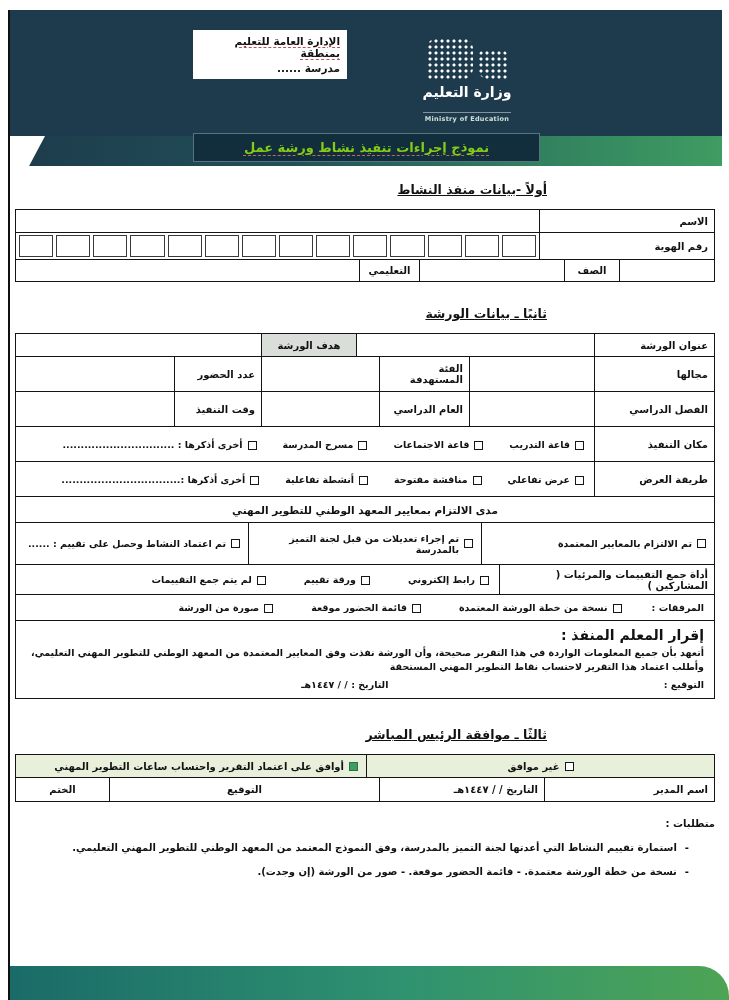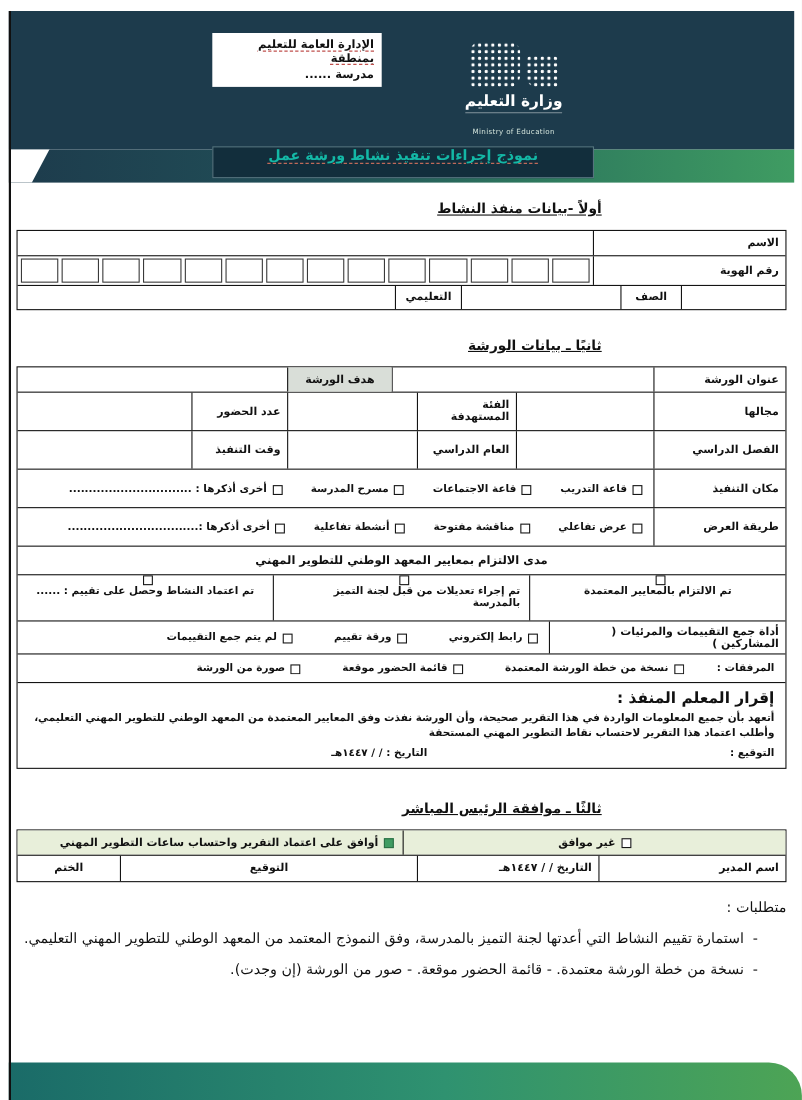--- a/index.html
+++ b/index.html
@@ -11,29 +11,29 @@
   .header { position:absolute; left:8px; right:7px; top:10px; height:126px; background:var(--header-bg,#1d3b4c); z-index:1; }
   .org-box { position:absolute; left:185px; top:20px; width:154px; min-height:46px; background:#fff; padding:5px 7px 5px; text-align:right; }
   .org-line1 { font-size:10.5px; font-weight:700; color:#111; text-decoration:underline dashed 1px #c0504d; text-underline-offset:2px; }
   .org-line2 { font-size:10.5px; font-weight:700; color:#111; margin-top:3px; }
   .logo { position:absolute; left:398px; top:24px; width:122px; text-align:center; }
   .dots { display:flex; align-items:flex-end; justify-content:center; gap:5px; height:46px; }
   .cluster { background-image:radial-gradient(circle,#fff 1.3px,rgba(255,255,255,0) 1.8px); background-size:6px 6px; }
   .cluster.small { width:30px; height:30px; border-radius:7px 7px 3px 12px; }
   .cluster.big { width:46px; height:42px; border-radius:10px 10px 12px 6px; }
   .logo-ar { color:#fff; font-size:14px; font-weight:700; margin-top:4px; }
-  .logo-en { direction:ltr; color:#cfe0d8; font-size:6.5px; margin-top:2px; padding-top:13px; border-top:1px solid rgba(255,255,255,.45); width:88px; margin-left:auto; margin-right:auto; letter-spacing:.3px; }
+  .logo-en { direction:ltr; color:#cfe0d8; font-size:6.5px; margin-top:12px; padding-top:2px; border-top:1px solid rgba(255,255,255,.45); width:88px; margin-left:auto; margin-right:auto; letter-spacing:.3px;font-weight:bold; }
 
   
   .title-band { position:absolute; left:8px; right:7px; top:136px; height:30px; overflow:hidden; z-index:1;
     background:linear-gradient(90deg,var(--header-bg,#1d3b4c) 0%,#215058 40%,#2f7c5e 70%,var(--band-green,#3f9c62) 100%); }
   .slash { position:absolute; left:-14px; top:-3px; height:40px; width:42px; background:#fff; transform:skewX(-28deg); }
   .form-title-box { position:absolute; left:193px; top:133px; width:347px; height:29px; z-index:2;
-    background:var(--title-box-bg,#122e3c); border:1px solid #56747e; color:#14b8a6;
-    display:flex; align-items:flex-start; justify-content:center; font-size:13px; font-weight:700; }
+    background:var(--title-box-bg,#122e3c); border:1px solid #56747e; color:#84cc16;
+    display:flex; align-items:center; justify-content:center; font-size:13px; font-weight:700; }
   .form-title-box span { text-decoration:underline dashed 1px #c06a5a; text-underline-offset:3px; }
 
   
   .content { position:absolute; left:15px; right:14px; top:166px; }
   .sec-title { margin:16px 168px 0 0; font-size:12.5px; font-weight:700; text-decoration:underline; width:max-content; color:#111; }
   .mt24 { margin-top:24px; } .mt28 { margin-top:28px; }
 
   .tbl { border:1.5px solid #141414; margin-top:12px; background:#fff; }
   .tr { display:flex; border-top:1px solid #141414; }
   .tr:first-child { border-top:none; }
@@ -52,36 +52,36 @@
   .digits { display:flex; gap:3px; padding:2px 3px; align-items:stretch; }
   .digit-box { flex:1; border:1px solid #3a3a3a; background:#fff; }
 
   .opts { display:flex; align-items:center; gap:26px; padding:0 10px; font-size:9.5px; font-weight:700; overflow:hidden; color:#111; }
   .opts.gap38 { gap:38px; }
   .opt { display:flex; align-items:flex-end; white-space:nowrap; }
   .cb { width:9px; height:9px; border:1.5px solid #161616; background:#fff; display:inline-block; margin-left:5px; flex:none; }
   .cb-green { background:var(--check-green,#3f9c62); border-color:#2c7046; }
 
   .center-cell { display:flex; align-items:center; justify-content:center; font-size:10.5px; font-weight:700; color:#111; }
-  .cmp { display:flex; align-items:center; padding:0 8px; font-size:9.5px; font-weight:700; color:#111;flex-direction:column; }
+  .cmp { display:flex; align-items:center; padding:0 8px; font-size:9.5px; font-weight:700; color:#111; }
 
   .attach { display:flex; align-items:center; padding:0 10px; font-size:9.5px; font-weight:700; gap:30px; color:#111; }
   .attach .opts-inline { display:flex; gap:38px; align-items:center; padding:0; }
 
   .decl { padding:4px 10px 5px; font-size:9.5px; font-weight:700; line-height:1.45; color:#111; }
   .decl-title { font-size:14px; }
   .decl-text { margin-top:1px; }
   .decl-sig { display:flex; margin-top:4px; }
   .decl-sig .date-centered { margin:0 auto; }
 
   .approve-row { background:var(--approve-bg,#e8efda); }
   .approve-cell { display:flex; align-items:center; padding:0 8px; font-size:10px; font-weight:700; color:#111; }
   .approve-cell.centered { justify-content:center; }
 
-  .reqs { margin-top:16px; font-size:13px; font-weight:400; color:#111; }
+  .reqs { margin-top:16px; font-size:10px; font-weight:700; color:#111; }
   .req-item { margin:13px 26px 0 0; }
   .req-item::before { content:"-"; margin-left:8px; }
 
   .footer { position:absolute; left:8px; right:0; bottom:0; height:34px; z-index:1; border-top-right-radius:30px;
     background:linear-gradient(90deg,var(--footer-teal,#1a6b68) 0%,#2f9270 55%,var(--footer-green,#4da455) 100%); }
 </style>
 </head>
 <body>
 
 <div class="page">

